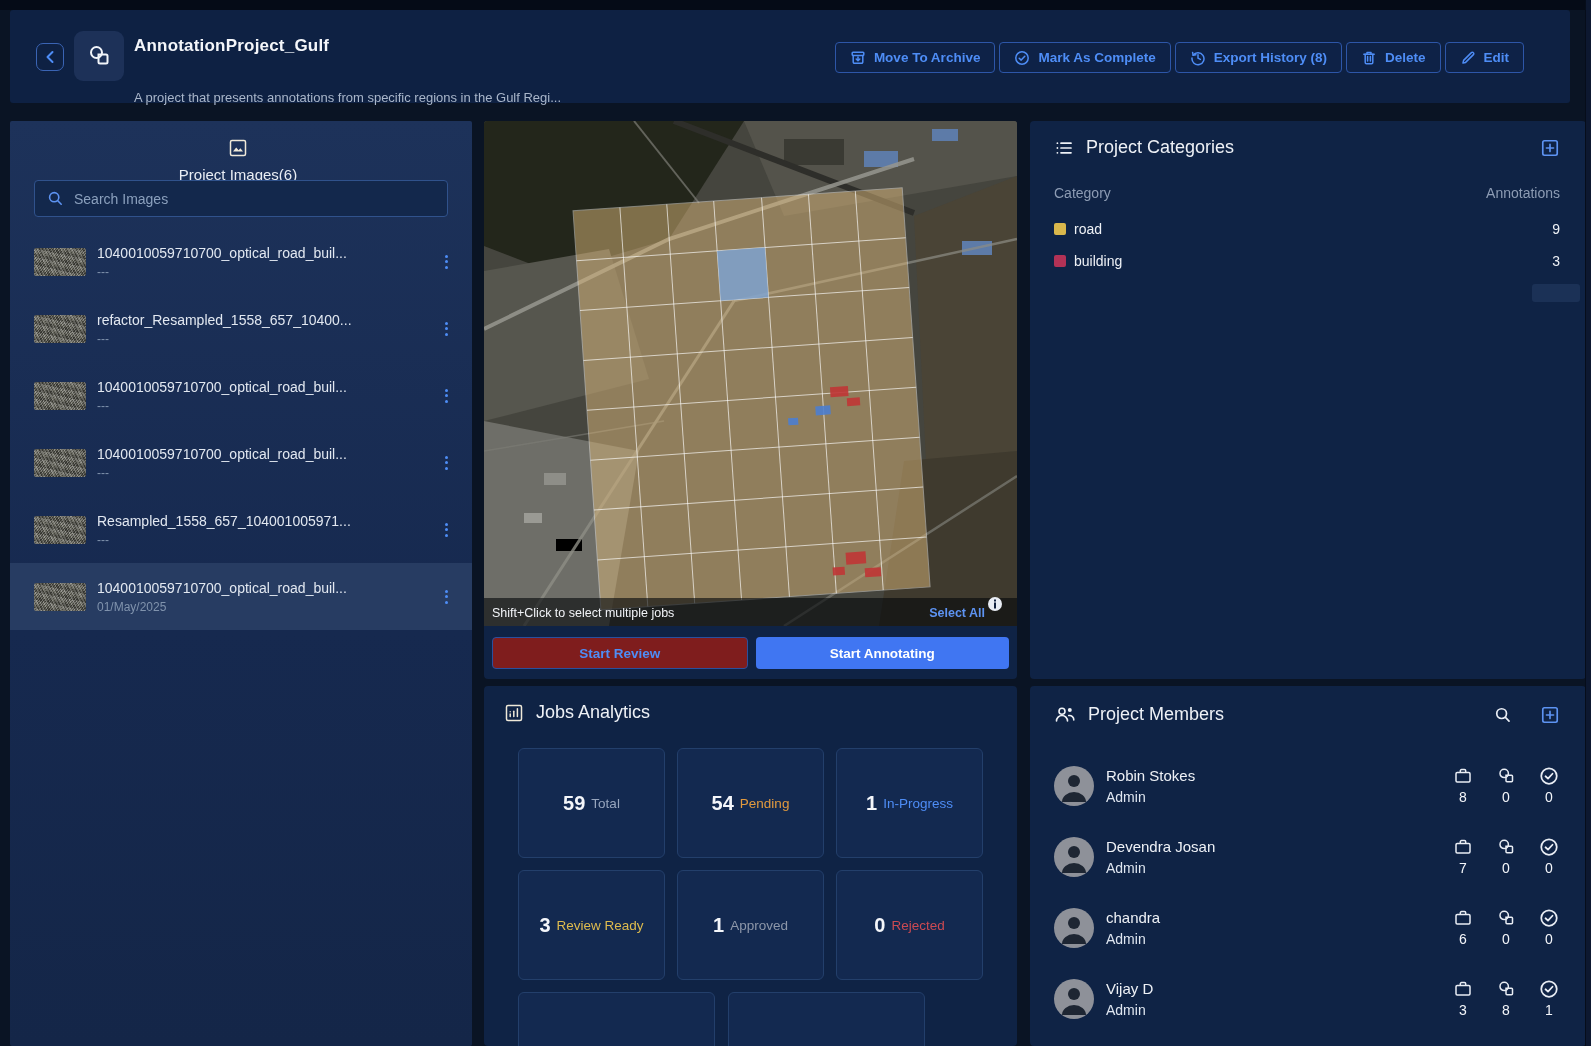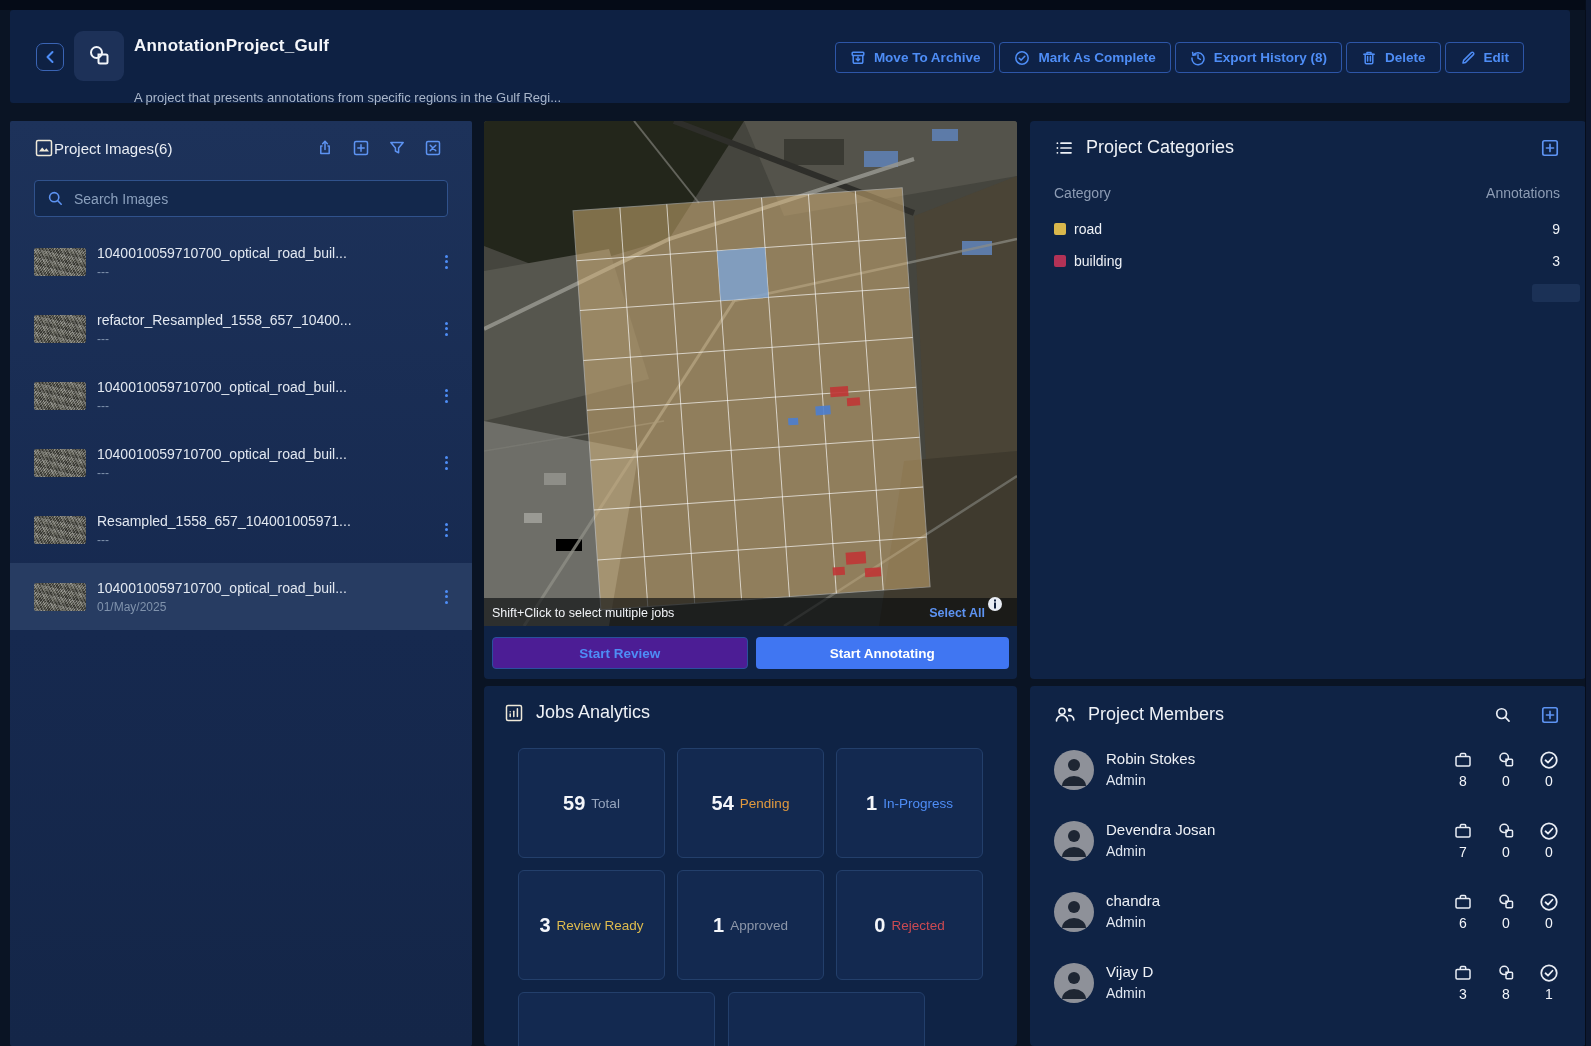--- a/index.html
+++ b/index.html
@@ -54,21 +54,21 @@
 
   .panel-head {
     display:flex; align-items:center; gap:12px; padding:16px 20px 0 20px;
     font-size:15px; color:#eef1f6;
   }
   .panel-head .ph-title { font-size:18px; color:#eef1f6; }
   .ph-spacer { flex:1; }
   .icon-btn { background:none; border:none; color:#5d93f2; cursor:pointer; display:flex; align-items:center; padding:0; }
 
   
-  .lp-head { display:flex; align-items:center; gap:0; padding:17px 30px 0 24px; }
+  .lp-head { display:flex; align-items:center; gap:8px; padding:17px 30px 0 24px;flex-direction:column; }
   .lp-head .ph-title { font-size:15px; }
   .lp-icons { display:flex; gap:18px; margin-left:auto; }
   .search-box {
     position:absolute; left:24px; top:59px; width:414px; height:37px;
     background:#13284c; border:1px solid #30528c; border-radius:4px;
     display:flex; align-items:center; padding:17px 12px; gap:10px;
   }
   .search-box input {
     flex:1; background:transparent; border:none; outline:none;
     font-size:14px; color:#dfe6f0; font-family:"Liberation Sans", sans-serif;
@@ -89,21 +89,21 @@
   .img-meta { margin-left:11px; flex:1; min-width:0; }
   .img-name { font-size:14px; color:#e2e8f1; white-space:nowrap; overflow:hidden; }
   .img-sub  { font-size:12px; color:#8093ad; margin-top:4px; }
   .dots-btn { color:#4e8df6; font-size:15px; line-height:1; letter-spacing:0; background:none; border:none; cursor:pointer; padding:4px; }
   .dots-btn span { display:block; width:3px; height:3px; border-radius:50%; background:#4e8df6; margin:2.5px auto; }
 
   
   .map-wrap { position:absolute; left:0; top:0; width:533px; height:505px; border-radius:3px 3px 0 0; overflow:hidden; }
   .map-actions { position:absolute; left:8px; top:516px; width:517px; display:flex; gap:8px; }
   .btn-outline {
-    flex:1; height:32px; border:1px solid #2a4f9d; border-radius:4px; background:#4c1d95;
+    flex:1; height:32px; border:1px solid #2a4f9d; border-radius:4px; background:#7f1d1d;
     color:#4e8df6; font-size:13.5px; font-weight:bold; cursor:pointer;
     font-family:"Liberation Sans", sans-serif;
   }
   .btn-filled {
     flex:1; height:32px; border:none; border-radius:4px; background:#4076f2;
     color:#ffffff; font-size:13.5px; font-weight:bold; cursor:pointer;
     font-family:"Liberation Sans", sans-serif;
   }
 
   
@@ -132,21 +132,21 @@
   .lbl-pending { color:#e29a3e; }
   .lbl-inprogress { color:#4e8df6; }
   .lbl-reviewready { color:#debb4e; }
   .lbl-approved { color:#8d97a9; }
   .lbl-rejected { color:#cc4a52; }
   .stats-wide-row { position:absolute; left:34px; top:306px; display:flex; gap:13px; }
   .stat-card.wide { width:197px; height:110px; }
 
   
   .member-list { position:absolute; left:24px; right:24px; top:64px; }
-  .member-row { display:flex; height:71px; }
+  .member-row { display:flex; align-items:center; height:71px; }
   .avatar {
     width:40px; height:40px; border-radius:50%; background:#8e9199; flex:0 0 auto;
     display:flex; align-items:flex-end; justify-content:center; overflow:hidden;
   }
   .member-meta { margin-left:12px; }
   .member-name { font-size:15px; color:#eef1f6; }
   .member-role { font-size:14px; color:#dfe6f0; margin-top:5px; }
   .member-stats { margin-left:auto; display:flex; gap:17px; }
   .mstat { width:26px; display:flex; flex-direction:column; align-items:center; gap:3px; color:#e9edf4; }
   .mstat .mcount { font-size:14px; color:#f4f6fa; }

